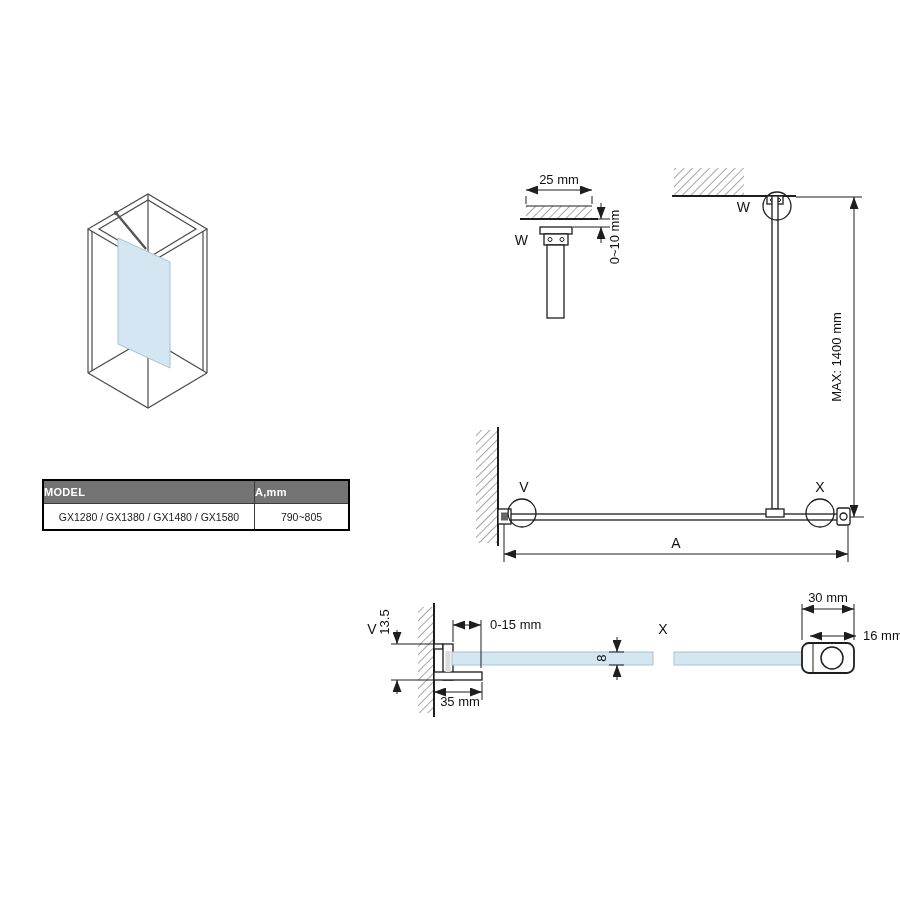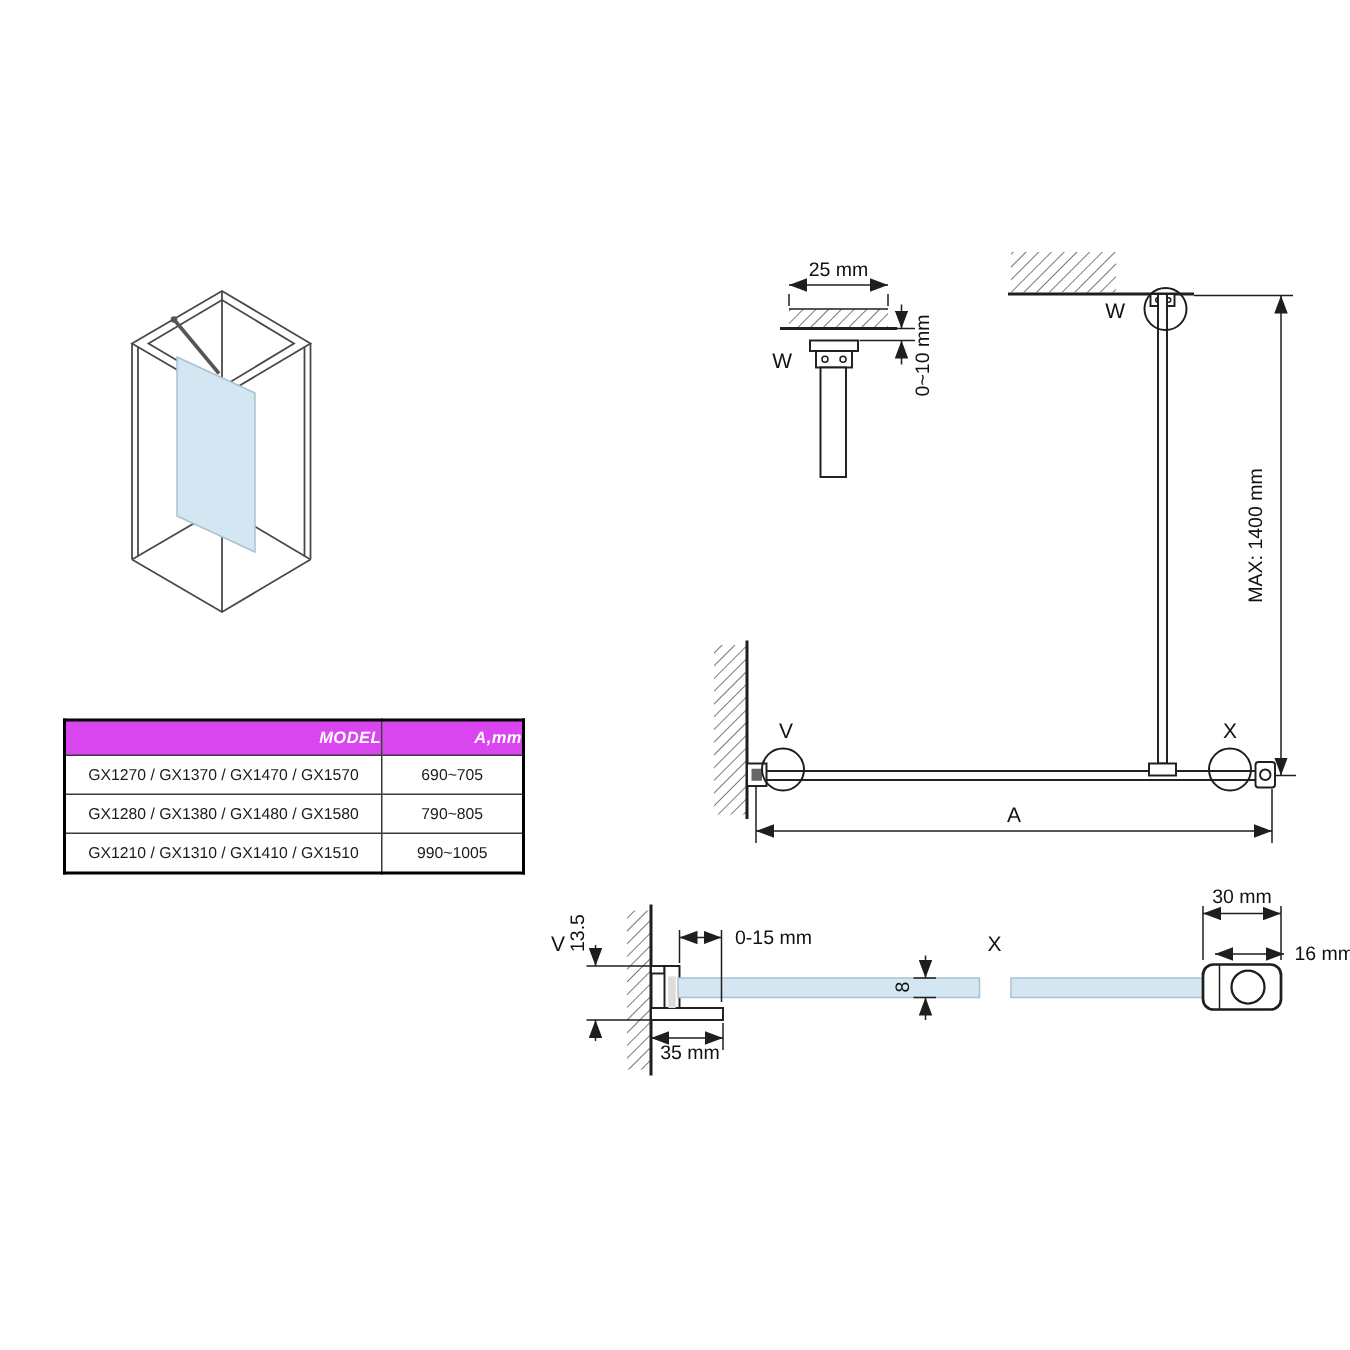--- a/index.html
+++ b/index.html
@@ -12,21 +12,21 @@
   .kf{fill:#fff;stroke:#1e1e1e;stroke-width:1.3;}
   .d{stroke:#1e1e1e;stroke-width:1;fill:none;}
   .iso{stroke:#4a4a4a;stroke-width:1.2;fill:none;}
   .glass{fill:#d4e6f1;stroke:#a9c2d2;stroke-width:1;}
   .dt{font-family:"Liberation Sans",sans-serif;font-size:13px;fill:#111;}
   .co{font-family:"Liberation Sans",sans-serif;font-size:14px;fill:#111;}
 
   
   .model-table{position:absolute;left:22px;top:479px;width:303px;border-collapse:collapse;table-layout:fixed;background:#fff;border:2px solid #000;}
   .model-table th,.model-table td{border:1px solid #3a3a3a;}
-  .model-table th{background:#d946ef;color:#fff;font-size:11px;font-weight:bold;padding:5px 0;letter-spacing:.3px;text-align:right;font-style:italic;}
+  .model-table th{background:#737373;color:#fff;font-size:11px;font-weight:bold;padding:5px 0;letter-spacing:.3px;text-align:left;}
   .model-table td{font-size:10.5px;color:#1a1a1a;text-align:center;padding:6.5px 2px;white-space:nowrap;}
   .col-model{width:210px;}
   .col-a{width:93px;}
 </style>
 </head>
 <body>
 
 <div class="canvas">
 
 <svg width="900" height="900" viewBox="0 0 900 900">
@@ -171,27 +171,19 @@
 
 <table class="model-table">
   <thead>
     <tr>
       <th class="col-model">MODEL</th>
       <th class="col-a">A,mm</th>
     </tr>
   </thead>
   <tbody>
     <tr>
-      <td>GX1270 / GX1370 / GX1470 / GX1570</td>
-      <td>690~705</td>
-    </tr>
-    <tr>
       <td>GX1280 / GX1380 / GX1480 / GX1580</td>
       <td>790~805</td>
-    </tr>
-    <tr>
-      <td>GX1210 / GX1310 / GX1410 / GX1510</td>
-      <td>990~1005</td>
     </tr>
   </tbody>
 </table>
 
 </div>
 
 </body></html>

